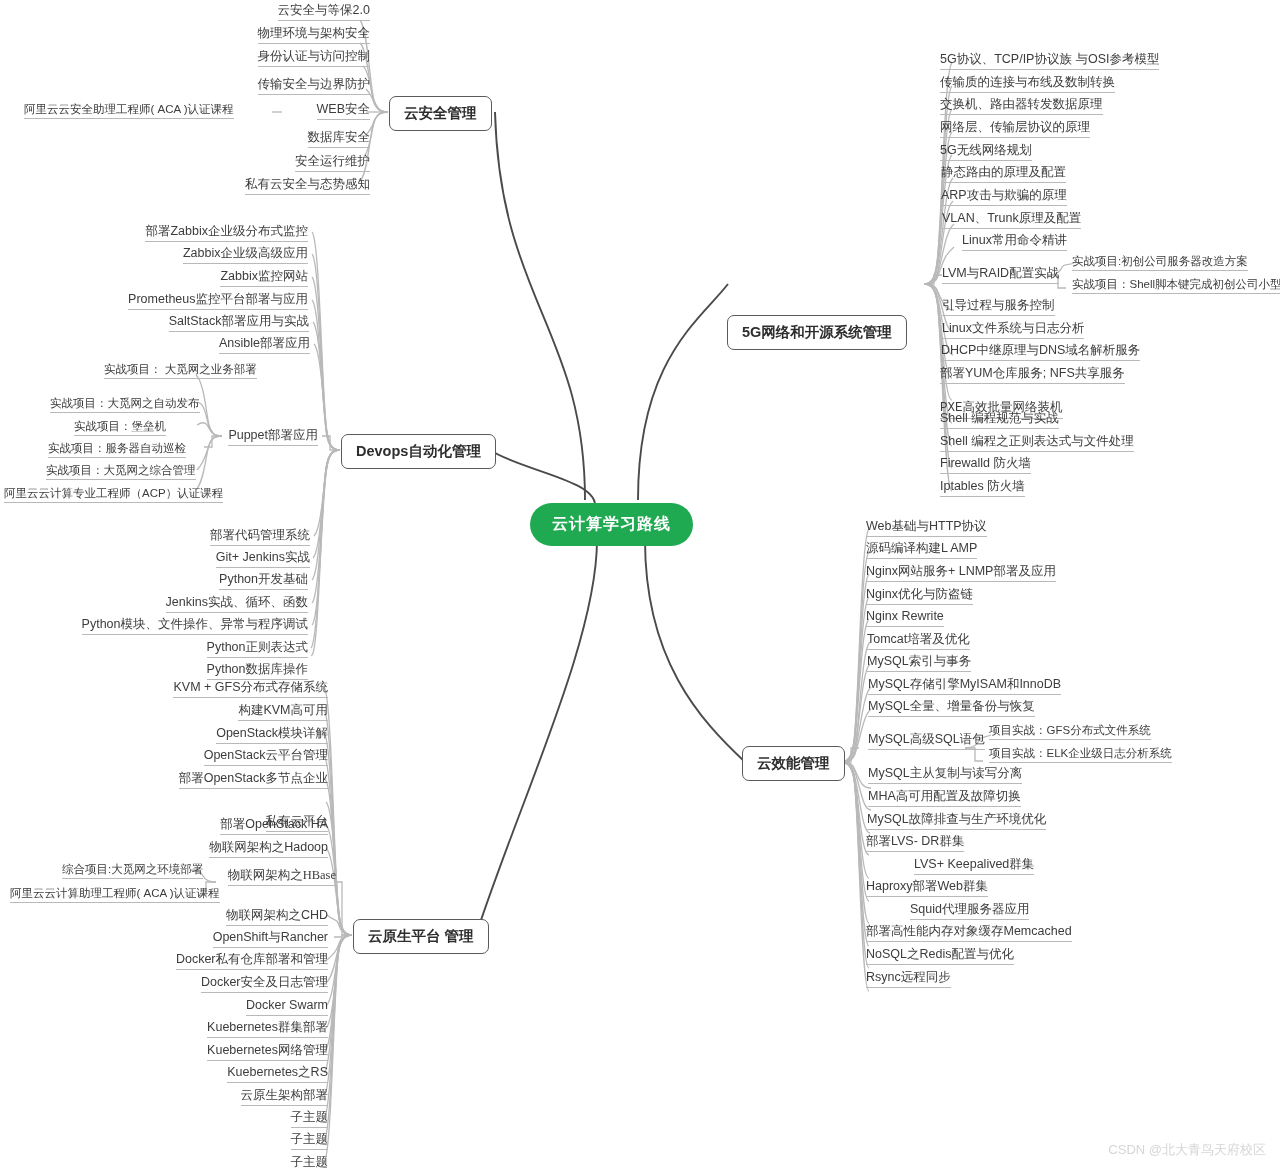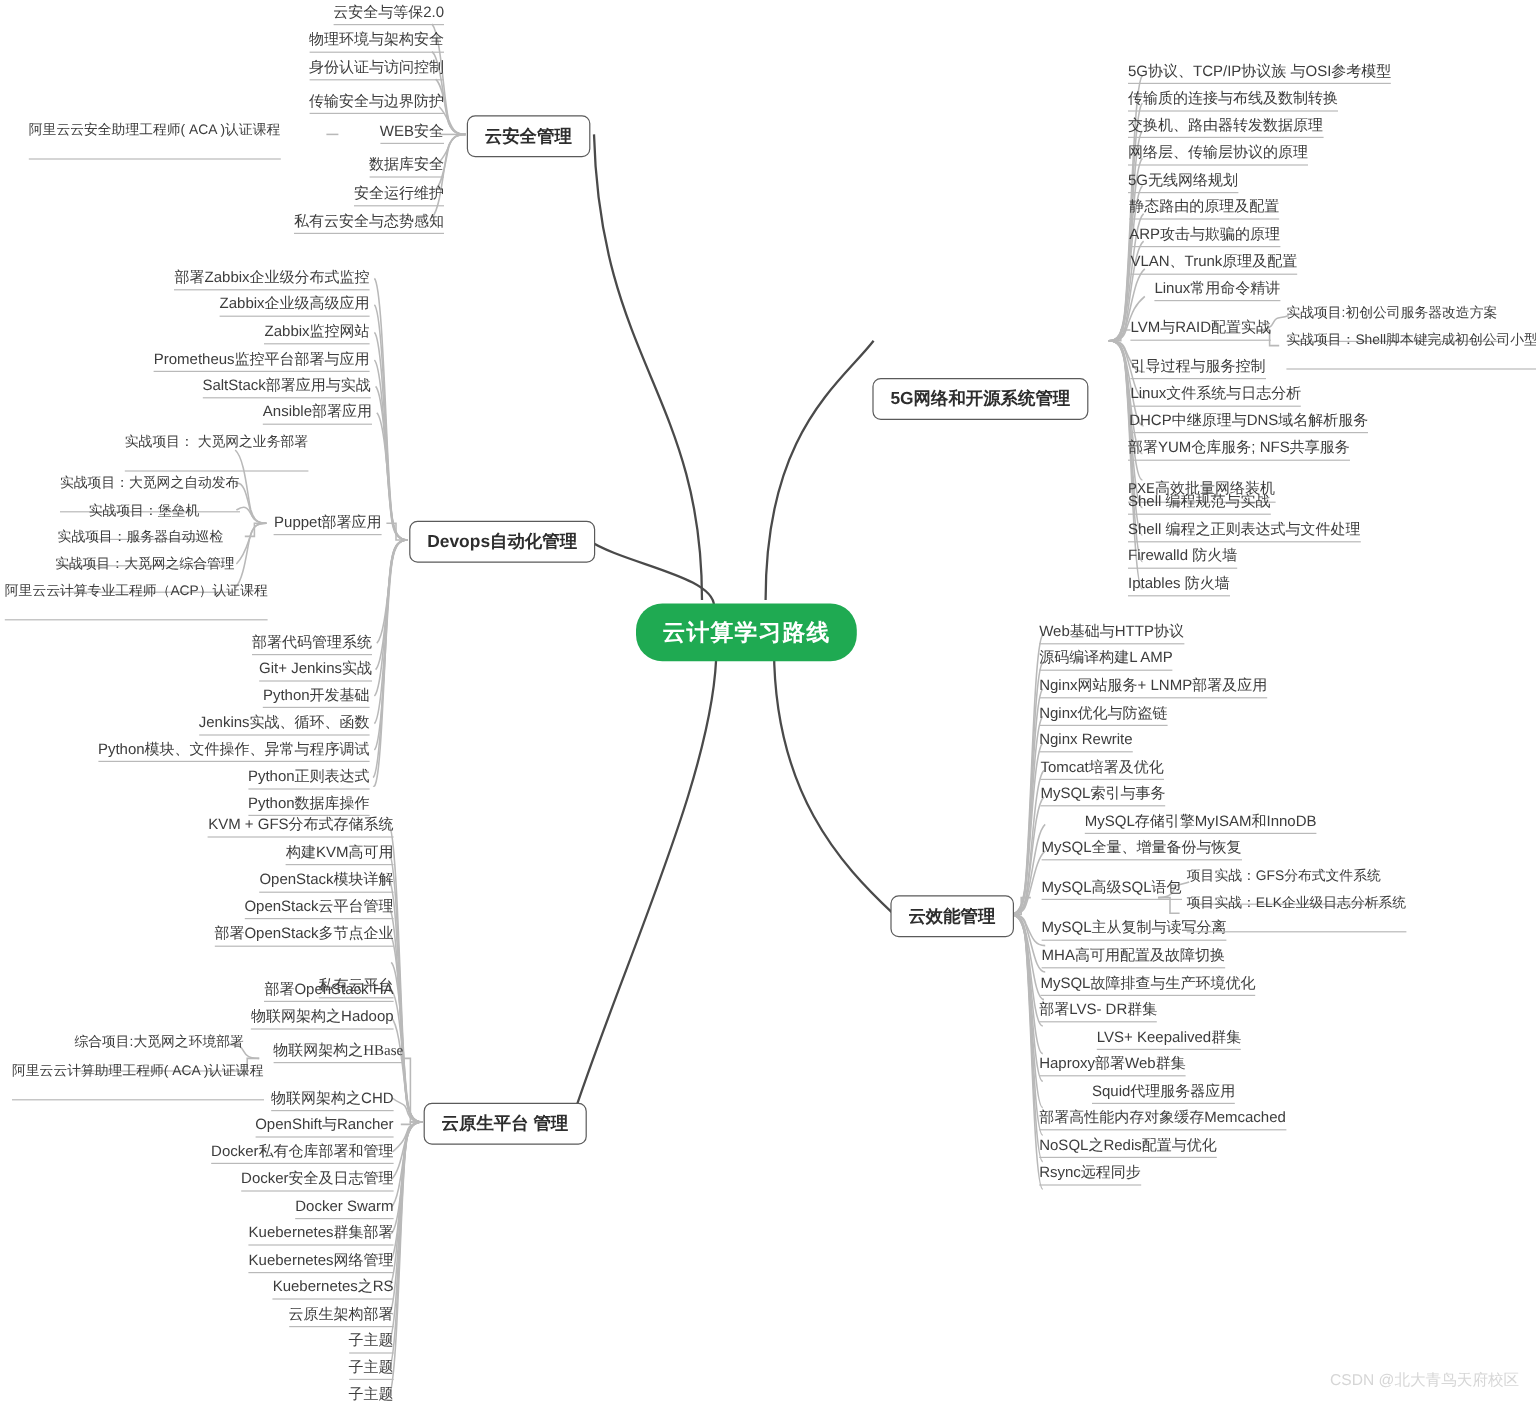--- a/index.html
+++ b/index.html
@@ -10,21 +10,21 @@
   }
   #stage{position:absolute;left:0;top:0;width:1280px;height:1171px;}
   svg#wires{position:absolute;left:0;top:0;width:1280px;height:1171px;pointer-events:none;}
 
   
   .root-node{
     position:absolute;
     background:#1faa52;
     color:#ffffff;
     font-weight:bold;
-    font-size:19px;
+    font-size:16px;
     letter-spacing:1px;
     border-radius:22px;
     padding:11px 22px;
     white-space:nowrap;
     box-shadow:0 0 0 0 rgba(0,0,0,0);
     z-index:6;
   }
 
   
   .branch-box{
@@ -55,21 +55,21 @@
   .leaf.right{text-align:left;}
   .leaf.left{text-align:right;}
 
   
   .leaf3{
     position:absolute;
     font-size:11.5px;
     line-height:14px;
     color:#3c3c3c;
     white-space:nowrap;
-    padding-bottom:16px;
+    padding-bottom:2px;
     border-bottom:1px solid #b9b9b9;
     z-index:4;
   }
 
   .watermark{
     position:absolute;
     right:14px;bottom:12px;
     font-size:13px;
     color:#d6d6d6;
     white-space:nowrap;
@@ -300,21 +300,21 @@
   <div class="leaf3" style="left:1072px;top:254px;">实战项目:初创公司服务器改造方案</div>
   <div class="leaf3" style="left:1072px;top:277px;">实战项目：Shell脚本键完成初创公司小型项目</div>
 
   <div class="leaf right" style="left:866px;top:519px;">Web基础与HTTP协议</div>
   <div class="leaf right" style="left:866px;top:541px;">源码编译构建L AMP</div>
   <div class="leaf right" style="left:866px;top:564px;">Nginx网站服务+ LNMP部署及应用</div>
   <div class="leaf right" style="left:866px;top:587px;">Nginx优化与防盗链</div>
   <div class="leaf right" style="left:866px;top:609px;">Nginx Rewrite</div>
   <div class="leaf right" style="left:867px;top:632px;">Tomcat培署及优化</div>
   <div class="leaf right" style="left:867px;top:654px;">MySQL索引与事务</div>
-  <div class="leaf right" style="left:868px;top:677px;margin-left:36px;">MySQL存储引擎MyISAM和InnoDB</div>
+  <div class="leaf right" style="left:868px;top:677px;">MySQL存储引擎MyISAM和InnoDB</div>
   <div class="leaf right" style="left:868px;top:699px;">MySQL全量、增量备份与恢复</div>
   <div class="leaf right" style="left:868px;top:732px;">MySQL高级SQL语包</div>
   <div class="leaf right" style="left:868px;top:766px;">MySQL主从复制与读写分离</div>
   <div class="leaf right" style="left:868px;top:789px;">MHA高可用配置及故障切换</div>
   <div class="leaf right" style="left:867px;top:812px;">MySQL故障排查与生产环境优化</div>
   <div class="leaf right" style="left:866px;top:834px;">部署LVS- DR群集</div>
   <div class="leaf right" style="left:866px;top:857px;margin-left:48px;">LVS+ Keepalived群集</div>
   <div class="leaf right" style="left:866px;top:879px;">Haproxy部署Web群集</div>
   <div class="leaf right" style="left:866px;top:902px;margin-left:44px;">Squid代理服务器应用</div>
   <div class="leaf right" style="left:866px;top:924px;">部署高性能内存对象缓存Memcached</div>

